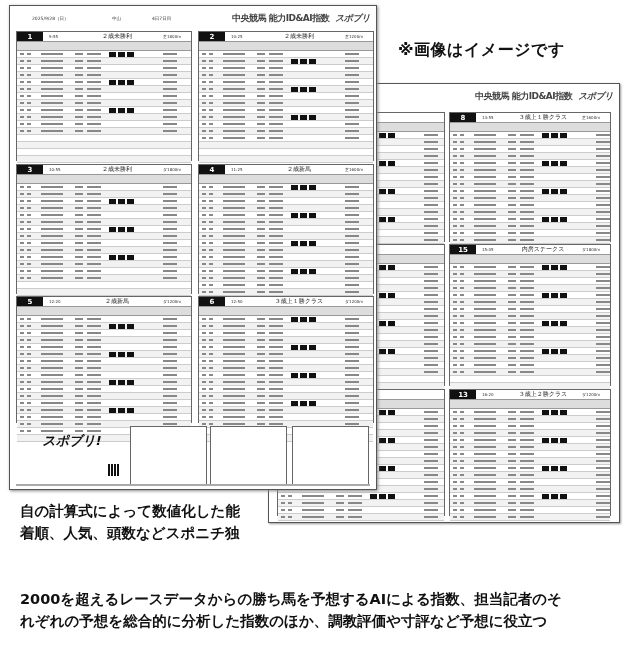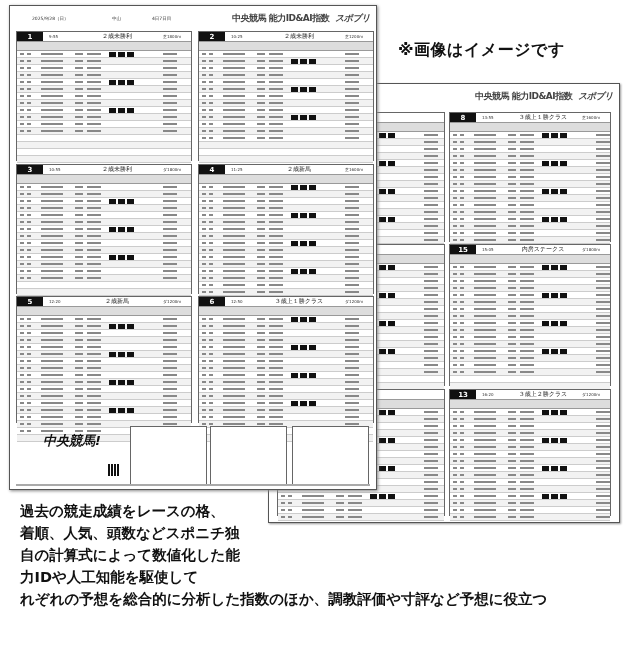--- a/index.html
+++ b/index.html
@@ -1811,30 +1811,29 @@
           <div class="t" style="left: 70px; width: 14px;"></div>
           <div class="t" style="left: 146px; width: 14px;"></div>
         </div>
         <div class="row"></div>
         <div class="row"></div>
       </div>
   </div>
 
   <div class="promo">
     <div class="t1">&nbsp;</div>
-    <div class="t2">中央競馬!</div>
+    <div class="t2">スポブリ!</div>
     <div class="qr"></div>
   </div>
   <div class="bottom-box" style="left:120px;top:420px;width:75px;height:58px"></div>
   <div class="bottom-box" style="left:200px;top:420px;width:75px;height:58px"></div>
   <div class="bottom-box" style="left:282px;top:420px;width:75px;height:58px"></div>
   <div class="foot-line" style="left:6px;right:6px;bottom:3px"></div>
 </div>
 
 <div class="intro">
-  <div>過去の競走成績をレースの格、</div>
+  <div>自の計算式によって数値化した能</div>
   <div>着順、人気、頭数などスポニチ独</div>
-  <div>自の計算式によって数値化した能</div>
-  <div>力IDや人工知能を駆使して</div>
 </div>
 <div class="body-text">
+  <div>2000を超えるレースデータからの勝ち馬を予想するAIによる指数、担当記者のそ</div>
   <div>れぞれの予想を総合的に分析した指数のほか、調教評価や寸評など予想に役立つ</div>
 </div>
 
 </body></html>

